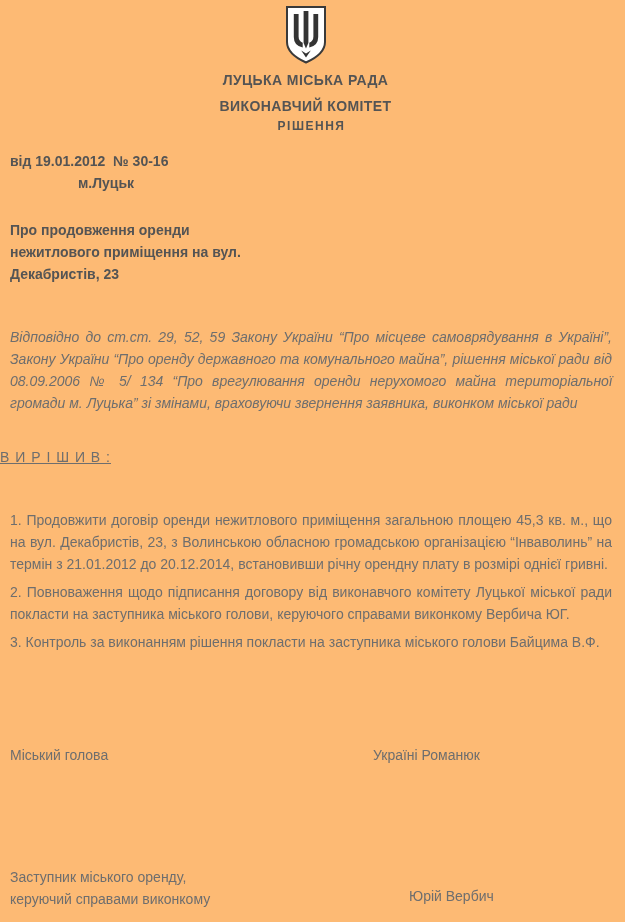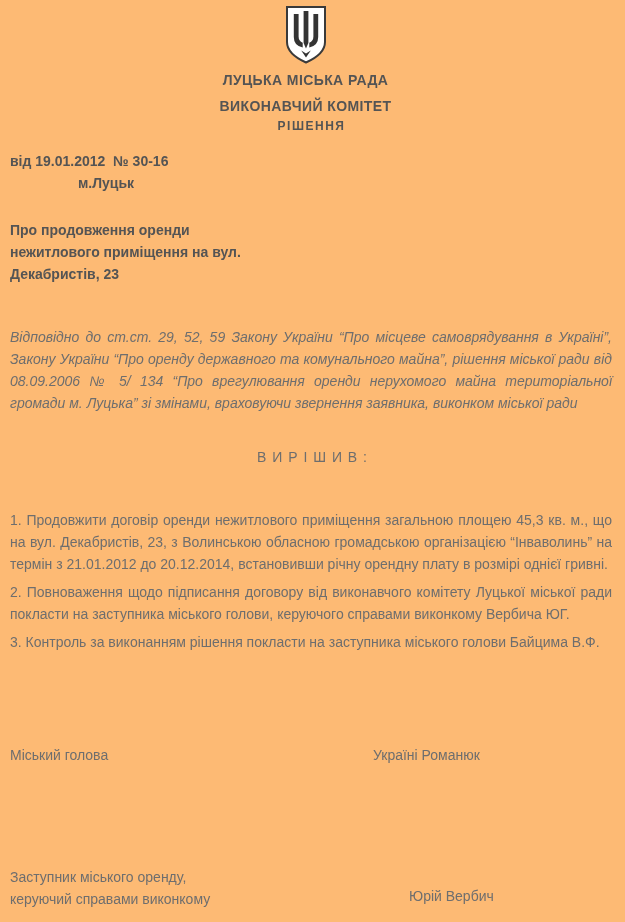--- a/index.html
+++ b/index.html
@@ -34,22 +34,22 @@
     position:absolute;top:219px;left:10px;width:300px;
     font-weight:bold;font-size:14px;color:#545454;line-height:22px;
   }
   .para{
     position:absolute;left:10px;width:602px;
     font-size:14px;color:#6e6e6e;line-height:22px;
     text-align:justify;margin:0;
   }
   .preamble{top:326px;font-style:italic;}
   .resolved{
-    position:absolute;top:449px;left:0;right:0;text-align:center;
-    font-size:14px;color:#6e6e6e;letter-spacing:1px;white-space:pre;
+    position:absolute;top:449px;left:0;right:0;text-align:left;
+    font-size:14px;color:#6e6e6e;letter-spacing:1px;white-space:pre;text-decoration:underline;
   }
   .item1{top:509px;}
   .item2{top:581px;}
   .item3{top:631px;}
   .sig-title-1{position:absolute;top:747px;left:10px;font-size:14px;color:#6e6e6e;}
   .sig-name-1{position:absolute;top:747px;left:373px;font-size:14px;color:#6e6e6e;}
   .sig-titles-2{position:absolute;top:866px;left:10px;font-size:14px;color:#6e6e6e;line-height:22px;}
   .sig-name-2{position:absolute;top:888px;left:373px;font-size:14px;color:#6e6e6e;margin-left:36px;}
   .emblem-svg{display:inline-block;}
 </style>

